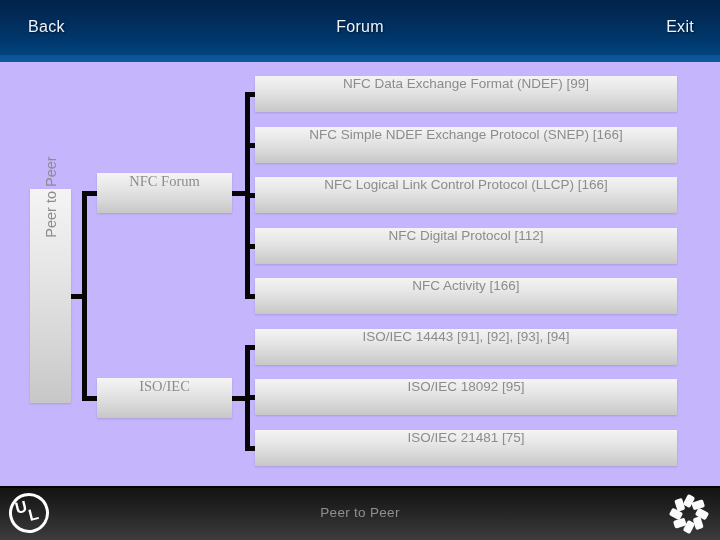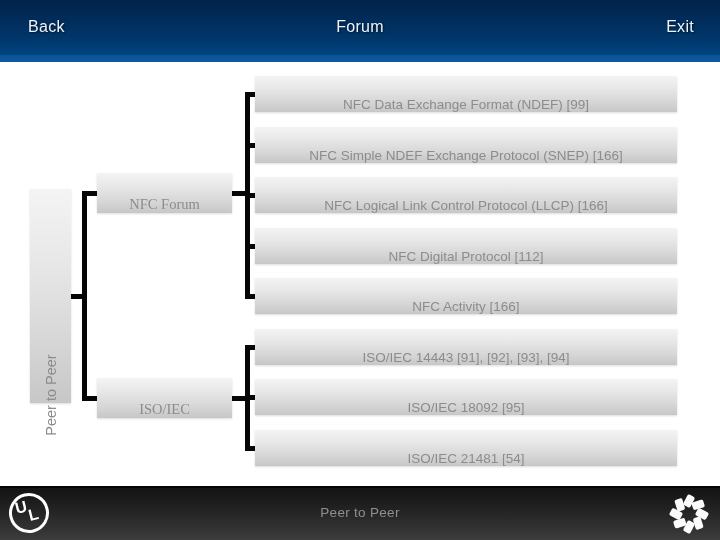--- a/index.html
+++ b/index.html
@@ -1,18 +1,18 @@
 <!DOCTYPE html>
 <html><head>
 <meta charset="utf-8">
 <style>
   html, body { margin:0; padding:0; background:#333; }
   .slide {
     position:relative; width:720px; height:540px; overflow:hidden;
-    background:#ffffff;
+    background:#c4b5fd;
     font-family:"Liberation Sans","DejaVu Sans",sans-serif;
   }
 
   
   .topbar {
     position:absolute; top:0; left:0; width:720px; height:62px;
     background:linear-gradient(180deg,#01234a 0%,#012d5c 35%,#003a70 70%,#004a87 100%);
   }
   .topbar-strip {
     position:absolute; left:0; bottom:0; width:720px; height:7px;
@@ -24,21 +24,21 @@
   }
   .nav-back { left:28px; }
   .nav-home { left:0; width:720px; text-align:center; }
   .nav-exit { right:26px; }
 
   
   .gbox {
     position:absolute;
     background:linear-gradient(180deg,#f4f4f4 0%,#e7e7e7 35%,#d7d7d7 70%,#c7c7c7 100%);
     color:#8c8c8c;
-    display:flex; align-items:flex-end; justify-content:center;
+    display:flex; align-items:flex-start; justify-content:center;
     box-shadow:0 1px 2px rgba(0,0,0,.14);
     text-align:center;
   }
   .leaf { left:255px; width:422px; height:36px; font-size:13.5px; }
   .leaf-0 { top:76px; }  .leaf-1 { top:127px; } .leaf-2 { top:177px; }
   .leaf-3 { top:228px; } .leaf-4 { top:278px; } .leaf-5 { top:329px; }
   .leaf-6 { top:379px; } .leaf-7 { top:430px; }
   .branch { left:97px; width:135px; height:40px; font-size:14.5px;font-family:Liberation Serif, serif; }
   .branch-forum { top:173px; }
   .branch-iso   { top:378px; }
@@ -112,21 +112,21 @@
       <span>NFC Activity [166]</span>
     </div>
 
     <div class="gbox leaf leaf-5">
       <span>ISO/IEC 14443 [91], [92], [93], [94]</span>
     </div>
     <div class="gbox leaf leaf-6">
       <span>ISO/IEC 18092 [95]</span>
     </div>
     <div class="gbox leaf leaf-7">
-      <span>ISO/IEC 21481 [54]</span>
+      <span>ISO/IEC 21481 [75]</span>
     </div>
 
     <div class="conn" style="left:71px;  top:294px; width:11px; height:5px;"></div>
     <div class="conn" style="left:82px;  top:191px; width:5px;  height:210px;"></div>
     <div class="conn" style="left:87px;  top:191px; width:10px; height:5px;"></div>
     <div class="conn" style="left:87px;  top:396px; width:10px; height:5px;"></div>
 
     <div class="conn" style="left:232px; top:191px; width:14px; height:5px;"></div>
     <div class="conn" style="left:245px; top:92px;  width:5px;  height:207px;"></div>
     <div class="conn" style="left:246px; top:92px;  width:9px;  height:5px;"></div>

